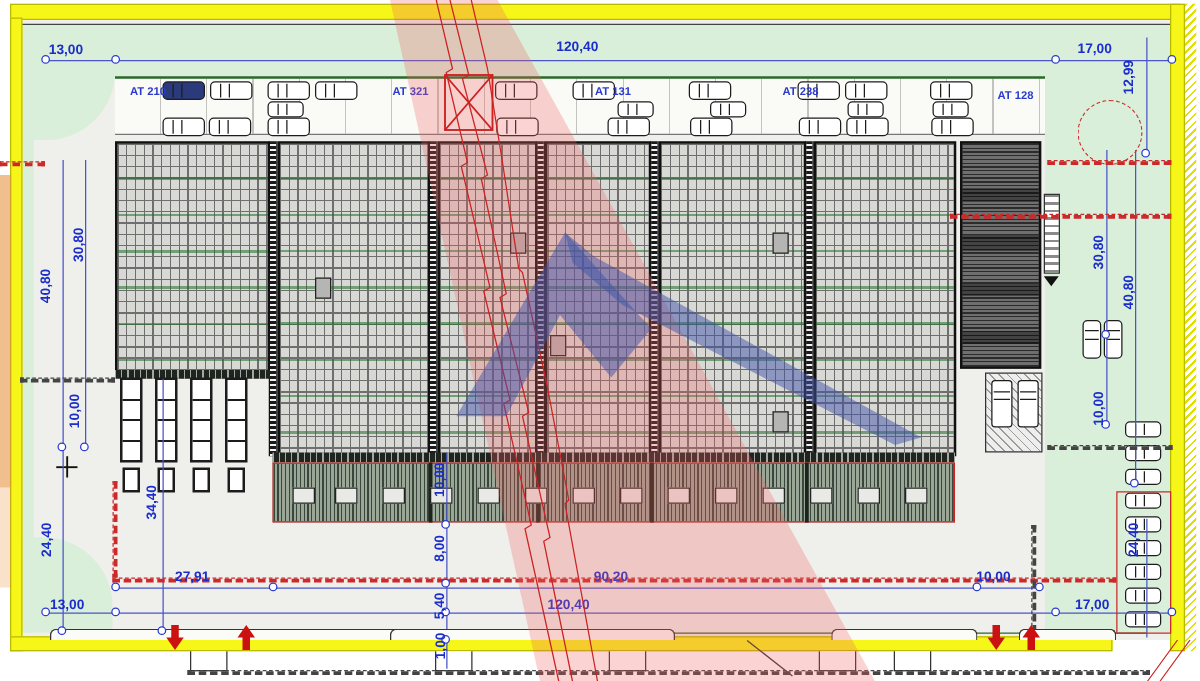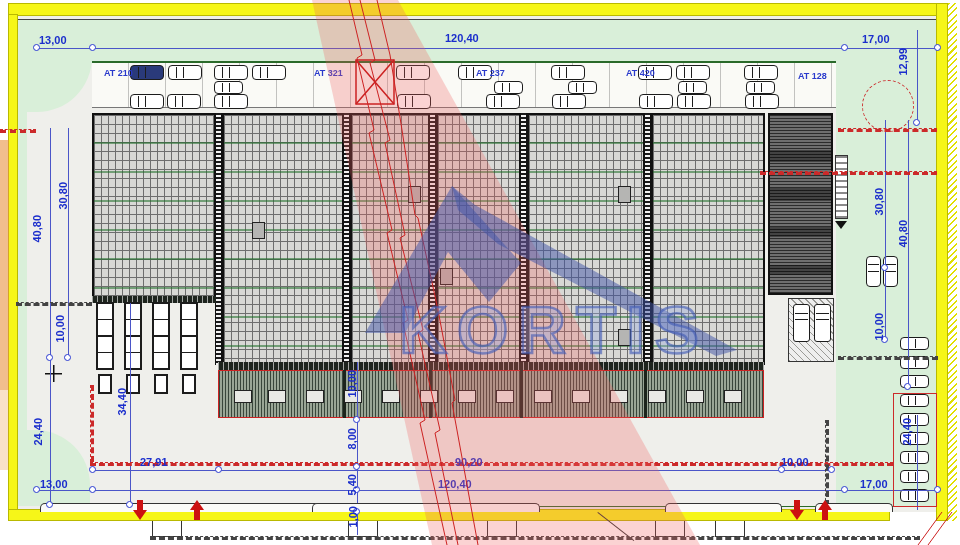--- a/index.html
+++ b/index.html
@@ -104,22 +104,22 @@
   <div class="green g-right"></div>
   <div class="green g-left"></div>
   <div class="green g-tl"></div>
   <div class="green g-bl"></div>
 
   <div class="lot"></div>
   <div>
 
   <div class="lbl-parking" style="left: 104px; top: 68px;">AT 210</div>
       <div class="lbl-parking" style="left: 314px; top: 68px;">AT 321</div>
-      <div class="lbl-parking" style="left: 476px; top: 68px;">AT 237</div>
-      <div class="lbl-parking" style="left: 626px; top: 68px;">AT 420</div>
+      <div class="lbl-parking" style="left: 476px; top: 68px;">AT 131</div>
+      <div class="lbl-parking" style="left: 626px; top: 68px;">AT 238</div>
       <div class="lbl-parking" style="left: 798px; top: 71px;">AT 128</div>
     </div>
   <div>
 
   <div class="car filled" style="left: 130px; top: 65px;"></div>
       <div class="car" style="left: 168px; top: 65px;"></div>
       <div class="car" style="left: 214px; top: 65px;"></div>
       <div class="car" style="left: 252px; top: 65px;"></div>
       <div class="car" style="left: 396px; top: 65px;"></div>
       <div class="car" style="left: 458px; top: 65px;"></div>
@@ -334,21 +334,21 @@
       <div class="dim-label" style="left: 445px; top: 33px;">120,40</div>
       <div class="dim-label" style="left: 862px; top: 34px;">17,00</div>
       <div class="dim-label v" style="left: 898px; top: 48px;">12,99</div>
       <div class="dim-label v" style="left: 32px; top: 215px;">40,80</div>
       <div class="dim-label v" style="left: 58px; top: 182px;">30,80</div>
       <div class="dim-label v" style="left: 55px; top: 315px;">10,00</div>
       <div class="dim-label v" style="left: 33px; top: 418px;">24,40</div>
       <div class="dim-label v" style="left: 117px; top: 388px;">34,40</div>
       <div class="dim-label" style="left: 40px; top: 479px;">13,00</div>
       <div class="dim-label" style="left: 140px; top: 457px;">27,91</div>
-      <div class="dim-label" style="left: 455px; top: 457px;">90,20</div>
+      <div class="dim-label" style="left: 475px; top: 457px;">90,20</div>
       <div class="dim-label" style="left: 438px; top: 479px;">120,40</div>
       <div class="dim-label" style="left: 781px; top: 457px;">10,00</div>
       <div class="dim-label" style="left: 860px; top: 479px;">17,00</div>
       <div class="dim-label v" style="left: 347px; top: 370px;">10,00</div>
       <div class="dim-label v" style="left: 347px; top: 428px;">8,00</div>
       <div class="dim-label v" style="left: 347px; top: 474px;">5,40</div>
       <div class="dim-label v" style="left: 348px; top: 506px;">1,00</div>
       <div class="dim-label v" style="left: 874px; top: 188px;">30,80</div>
       <div class="dim-label v" style="left: 898px; top: 220px;">40,80</div>
       <div class="dim-label v" style="left: 874px; top: 313px;">10,00</div>
@@ -365,15 +365,14 @@
     </g>
     <g stroke="#cc2222" stroke-width="1.5" fill="none">
       <rect x="356" y="60" width="38" height="44"></rect>
       <path d="M356,60 L394,104 M394,60 L356,104"></path>
     </g>
     <g fill="rgba(64,84,168,0.5)">
       <polygon points="365,333 452,186 521,263 489,302 448,252 405,333"></polygon>
       <polygon points="452,186 475,205 737,350 716,356 498,244 458,210"></polygon>
     </g>
   </svg>
-  <div class="logo-text">KORTIS</div>
 
 </div>
 
 </body></html>

